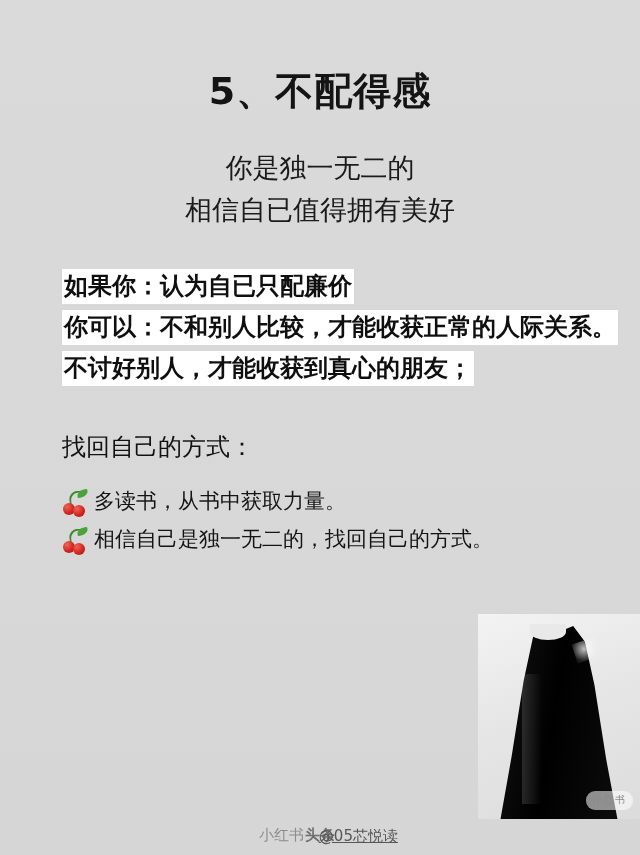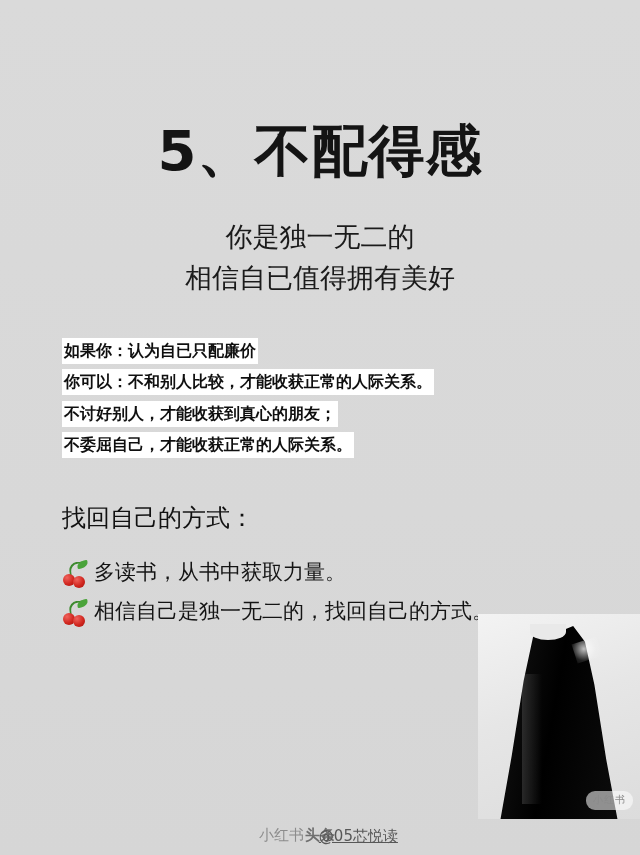--- a/index.html
+++ b/index.html
@@ -19,23 +19,23 @@
     position: relative;
     width: 640px;
     height: 855px;
     background: linear-gradient(180deg, #dadada 0%, #d8d8d8 60%, #d6d6d6 100%);
     overflow: hidden;
   }
 
   
   .title {
     margin: 0;
-    padding-top: 120px;
+    padding-top: 71px;
     text-align: center;
-    font-size: 56px;
+    font-size: 38px;
     line-height: 1.1;
     font-weight: bold;
     letter-spacing: 1px;
     color: #141414;
     font-family: "DejaVu Sans", sans-serif;
   }
 
   
   .subtitle {
     margin: 34px 0 0 0;
@@ -49,21 +49,21 @@
     white-space: nowrap;
   }
 
   
   .hl-block {
     margin: 42px 0 0 0;
     padding: 0 0 0 62px;
   }
   .hl-line {
     display: block;
-    font-size: 16px;
+    font-size: 24px;
     font-weight: bold;
     line-height: 1.2;
     color: #0f0f0f;
     margin-bottom: 12px;
     font-family: "DejaVu Sans", sans-serif;
   }
   .hl-line span.mark {
     background: #ffffff;
     padding: 3px 2px 4px 2px;
     box-decoration-break: clone;
@@ -249,21 +249,20 @@
 
   <div class="subtitle">
     <div>你是独一无二的</div>
     <div>相信自已值得拥有美好</div>
   </div>
 
   <div class="hl-block">
     <div class="hl-line"><span class="mark">如果你：认为自已只配廉价</span></div>
     <div class="hl-line"><span class="mark">你可以：不和别人比较，才能收获正常的人际关系。</span></div>
     <div class="hl-line"><span class="mark">不讨好别人，才能收获到真心的朋友；</span></div>
-    <div class="hl-line"><span class="mark">不委屈自己，才能收获正常的人际关系。</span></div>
   </div>
 
   <div class="section-heading">找回自己的方式：</div>
 
   <div class="bullets">
     <div class="bullet">
       <span class="cherry">
         <span class="stem"></span>
           <span class="leaf"></span>
         <span class="ball b1"></span>

